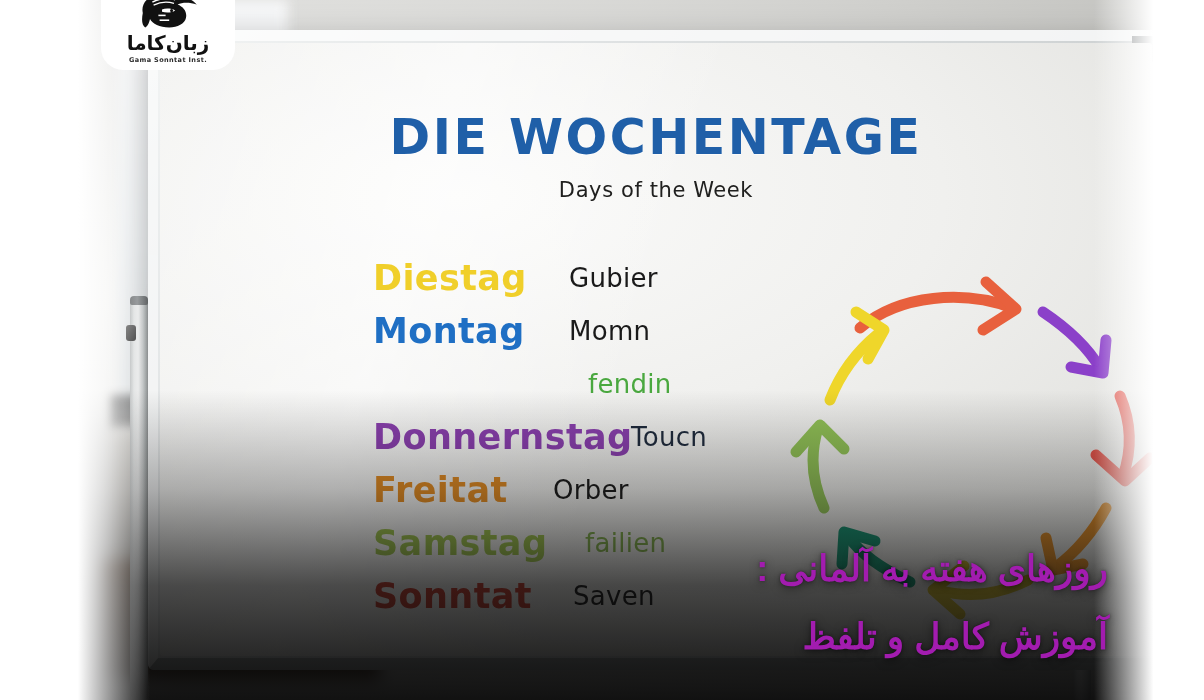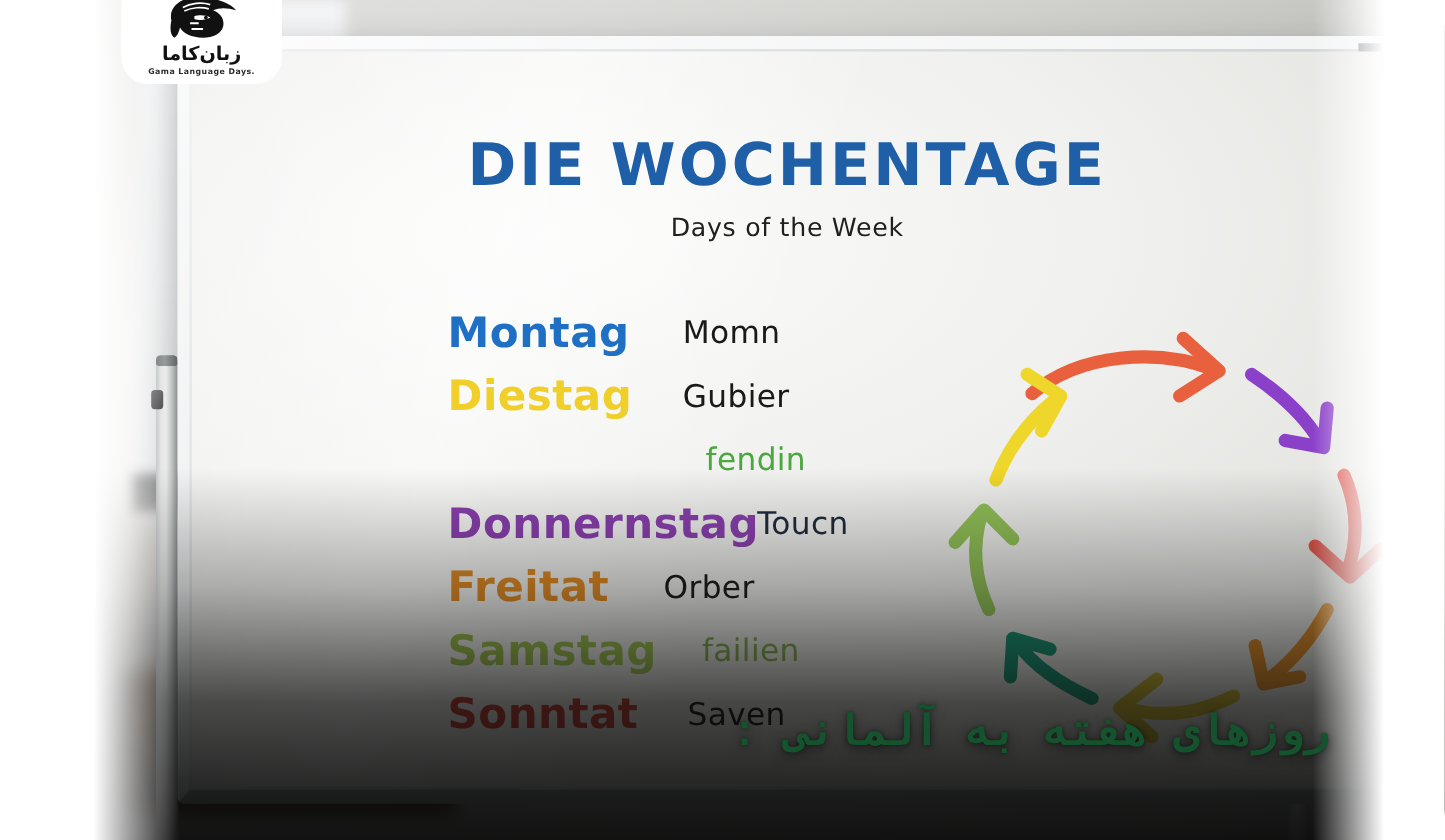--- a/index.html
+++ b/index.html
@@ -166,38 +166,38 @@
     background:linear-gradient(270deg,#ffffff 0%, #ffffff 46%, rgba(255,255,255,0) 100%);
     pointer-events:none;
   }
 
   
   .fa-wrap {
     position:absolute; right:96px; bottom:42px; text-align:right;
     direction:rtl; pointer-events:none;
   }
   .fa-line {
-    font-family:Liberation Mono, monospace;
-    font-weight:700; color:#14532d; white-space:nowrap;
+    font-family:Liberation Sans, sans-serif;
+    font-weight:700; color:#a21caf; white-space:nowrap;
     text-shadow:0 2px 10px rgba(0,0,0,.55), 0 0 3px rgba(0,0,0,.4);
   }
   .fa-line.l1 { font-size:36px; margin-bottom:26px; }
   .fa-line.l2 { font-size:36px; }
 
   
   .logo-badge {
     position:absolute; left:101px; top:-30px; width:134px; height:100px;
     background:#ffffff; border-radius:0 0 22px 22px;
     display:flex; flex-direction:column; align-items:center; justify-content:flex-end;
     padding-bottom:6px;
   }
   .logo-mark { width:72px; height:42px; }
   .logo-fa {
     font-family:"DejaVu Sans", sans-serif; direction:rtl;
-    font-size:16px; font-weight:700; color:#111; letter-spacing:1px; line-height:1;
+    font-size:20px; font-weight:700; color:#111; letter-spacing:1px; line-height:1;
     margin-top:2px;
   }
   .logo-en {
     font-family:"DejaVu Sans", sans-serif;
     font-size:6.5px; font-weight:600; color:#2b2b2b; letter-spacing:.4px; margin-top:3px;
   }
 </style>
 </head>
 <body>
 
@@ -227,26 +227,26 @@
     <div class="corner tr"></div>
 
     <div class="board-surface">
       <div class="board-sheen"></div>
 
       <h1 class="title">DIE WOCHENTAGE</h1>
       <h2 class="subtitle">Days of the Week</h2>
 
       <div class="days" id="days-list">
           <div class="day-row">
+            <span class="day-de" style="color: rgb(240, 207, 42);">Diestag</span>
+            <span class="day-en" style="color: rgb(26, 26, 26); left: 196px;">Gubier</span>
+          </div>
+          <div class="day-row">
             <span class="day-de" style="color: rgb(31, 111, 196);">Montag</span>
             <span class="day-en" style="color: rgb(26, 26, 26); left: 196px;">Momn</span>
-          </div>
-          <div class="day-row">
-            <span class="day-de" style="color: rgb(240, 207, 42);">Diestag</span>
-            <span class="day-en" style="color: rgb(26, 26, 26); left: 196px;">Gubier</span>
           </div>
           <div class="day-row">
             <span class="day-en" style="color: rgb(74, 168, 63); left: 215px;">fendin</span>
           </div>
           <div class="day-row">
             <span class="day-de" style="color: rgb(138, 63, 174);">Donnernstag</span>
             <span class="day-en" style="color: rgb(30, 42, 60); left: 258px;">Toucn</span>
           </div>
           <div class="day-row">
             <span class="day-de" style="color: rgb(224, 138, 34);">Freitat</span>
@@ -300,31 +300,32 @@
 
     </div>
   </div>
 
   <div class="vignette-bottom"></div>
   <div class="vignette-left"></div>
   <div class="vignette-right"></div>
 
   <div class="fa-wrap">
     <div class="fa-line l1">روزهای هفته به آلمانی :</div>
+    <div class="fa-line l2">آموزش کامل و تلفظ</div>
   </div>
 
   <div class="logo-badge">
     <svg class="logo-mark" viewBox="0 0 120 70">
       <path d="M18 40 C14 22, 30 8, 54 8 C80 8, 100 16, 108 26 C96 22, 84 22, 76 26
                C86 30, 92 38, 90 48 C88 58, 76 64, 62 64 C46 64, 34 58, 30 50
                C28 58, 26 62, 22 64 C16 60, 16 50, 18 40 Z" fill="#111"></path>
       <path d="M34 22 C44 16, 60 14, 72 18" stroke="#fff" stroke-width="2.4" fill="none"></path>
       <path d="M36 27 C46 22, 60 21, 70 24" stroke="#fff" stroke-width="2.2" fill="none"></path>
       <path d="M50 34 C56 32, 66 32, 72 36 C66 40, 56 40, 50 38 Z" fill="#fff"></path>
       <circle cx="66" cy="36" r="2.6" fill="#111"></circle>
       <path d="M44 44 L56 44" stroke="#fff" stroke-width="2.6"></path>
       <path d="M46 52 L62 52" stroke="#fff" stroke-width="2.6"></path>
     </svg>
     <div class="logo-fa">زبان‌کاما</div>
-    <div class="logo-en">Gama Language Days.</div>
+    <div class="logo-en">Gama Sonntat Inst.</div>
   </div>
 
 </div>
 
 </body></html>

